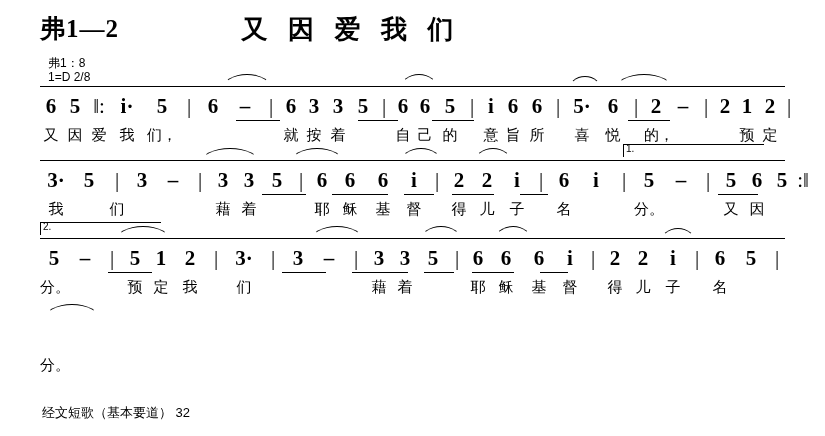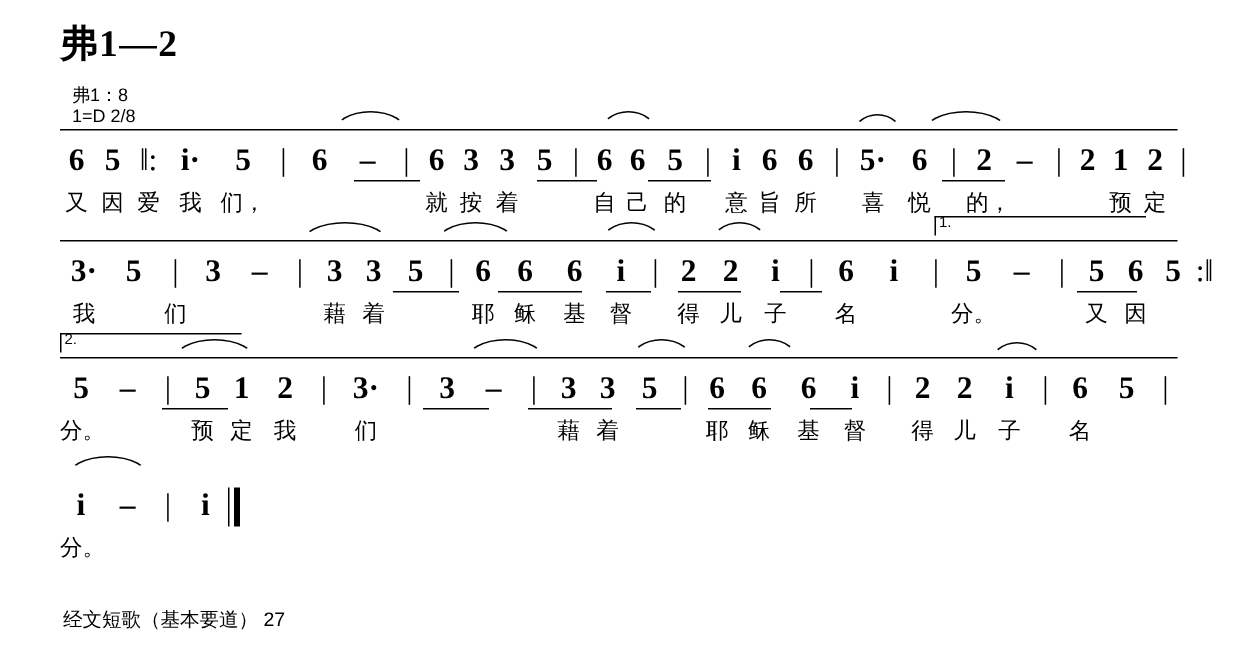--- a/index.html
+++ b/index.html
@@ -163,20 +163,21 @@
   }
   .final-bar::before { left: 0; width: 1px; }
   .final-bar::after { left: 4px; width: 4px; }
 </style>
 </head>
 <body>
 
 <div class="page">
 
   <div class="hymn-number">弗1—2</div>
+  <div class="title">又 因 爱 我 们</div>
 
   <div class="meta">
     <div>弗1：8</div>
     <div>1=D 2/8</div>
   </div>
 
   <div class="system sys1">
     <div class="rule"></div>
 
     <div class="slur" style="left:222px; top:-12px; width:48px;"></div>
@@ -251,24 +252,21 @@
     <div class="ubar" style="left:540px; top:34px; width:28px;"></div>
 
     <div class="lyrics">
       <span class="tok" style="width:28px">分。</span><span class="tok" style="width:34px"></span><span class="tok" style="width:20px"></span><span class="tok" style="width:26px">预</span><span class="tok" style="width:26px">定</span><span class="tok" style="width:32px">我</span><span class="tok" style="width:20px"></span><span class="tok" style="width:36px">们</span><span class="tok" style="width:22px"></span><span class="tok" style="width:28px"></span><span class="tok" style="width:34px"></span><span class="tok" style="width:20px"></span><span class="tok" style="width:26px">藉</span><span class="tok" style="width:26px">着</span><span class="tok" style="width:30px"></span><span class="tok" style="width:18px"></span><span class="tok" style="width:24px">耶</span><span class="tok" style="width:32px">稣</span><span class="tok" style="width:34px">基</span><span class="tok" style="width:28px">督</span><span class="tok" style="width:18px"></span><span class="tok" style="width:26px">得</span><span class="tok" style="width:30px">儿</span><span class="tok" style="width:30px">子</span><span class="tok" style="width:18px"></span><span class="tok" style="width:28px">名</span>
     </div>
   </div>
 
   <div class="system sys4">
     <div class="slur" style="left:44px; top:-12px; width:54px;"></div>
 
-    <div class="notes">
-      <span class="tok" style="width:28px">i</span><span class="tok" style="width:34px">–</span><span class="tok bar" style="width:20px">|</span><span class="tok" style="width:30px">i</span><span class="final-bar"></span>
-    </div>
 
     <div class="lyrics">
       <span class="tok" style="width:28px">分。</span>
     </div>
   </div>
 
-  <div class="footer">经文短歌（基本要道） 27</div>
+  <div class="footer">经文短歌（基本要道） 32</div>
 
 </div>
 
 </body></html>

